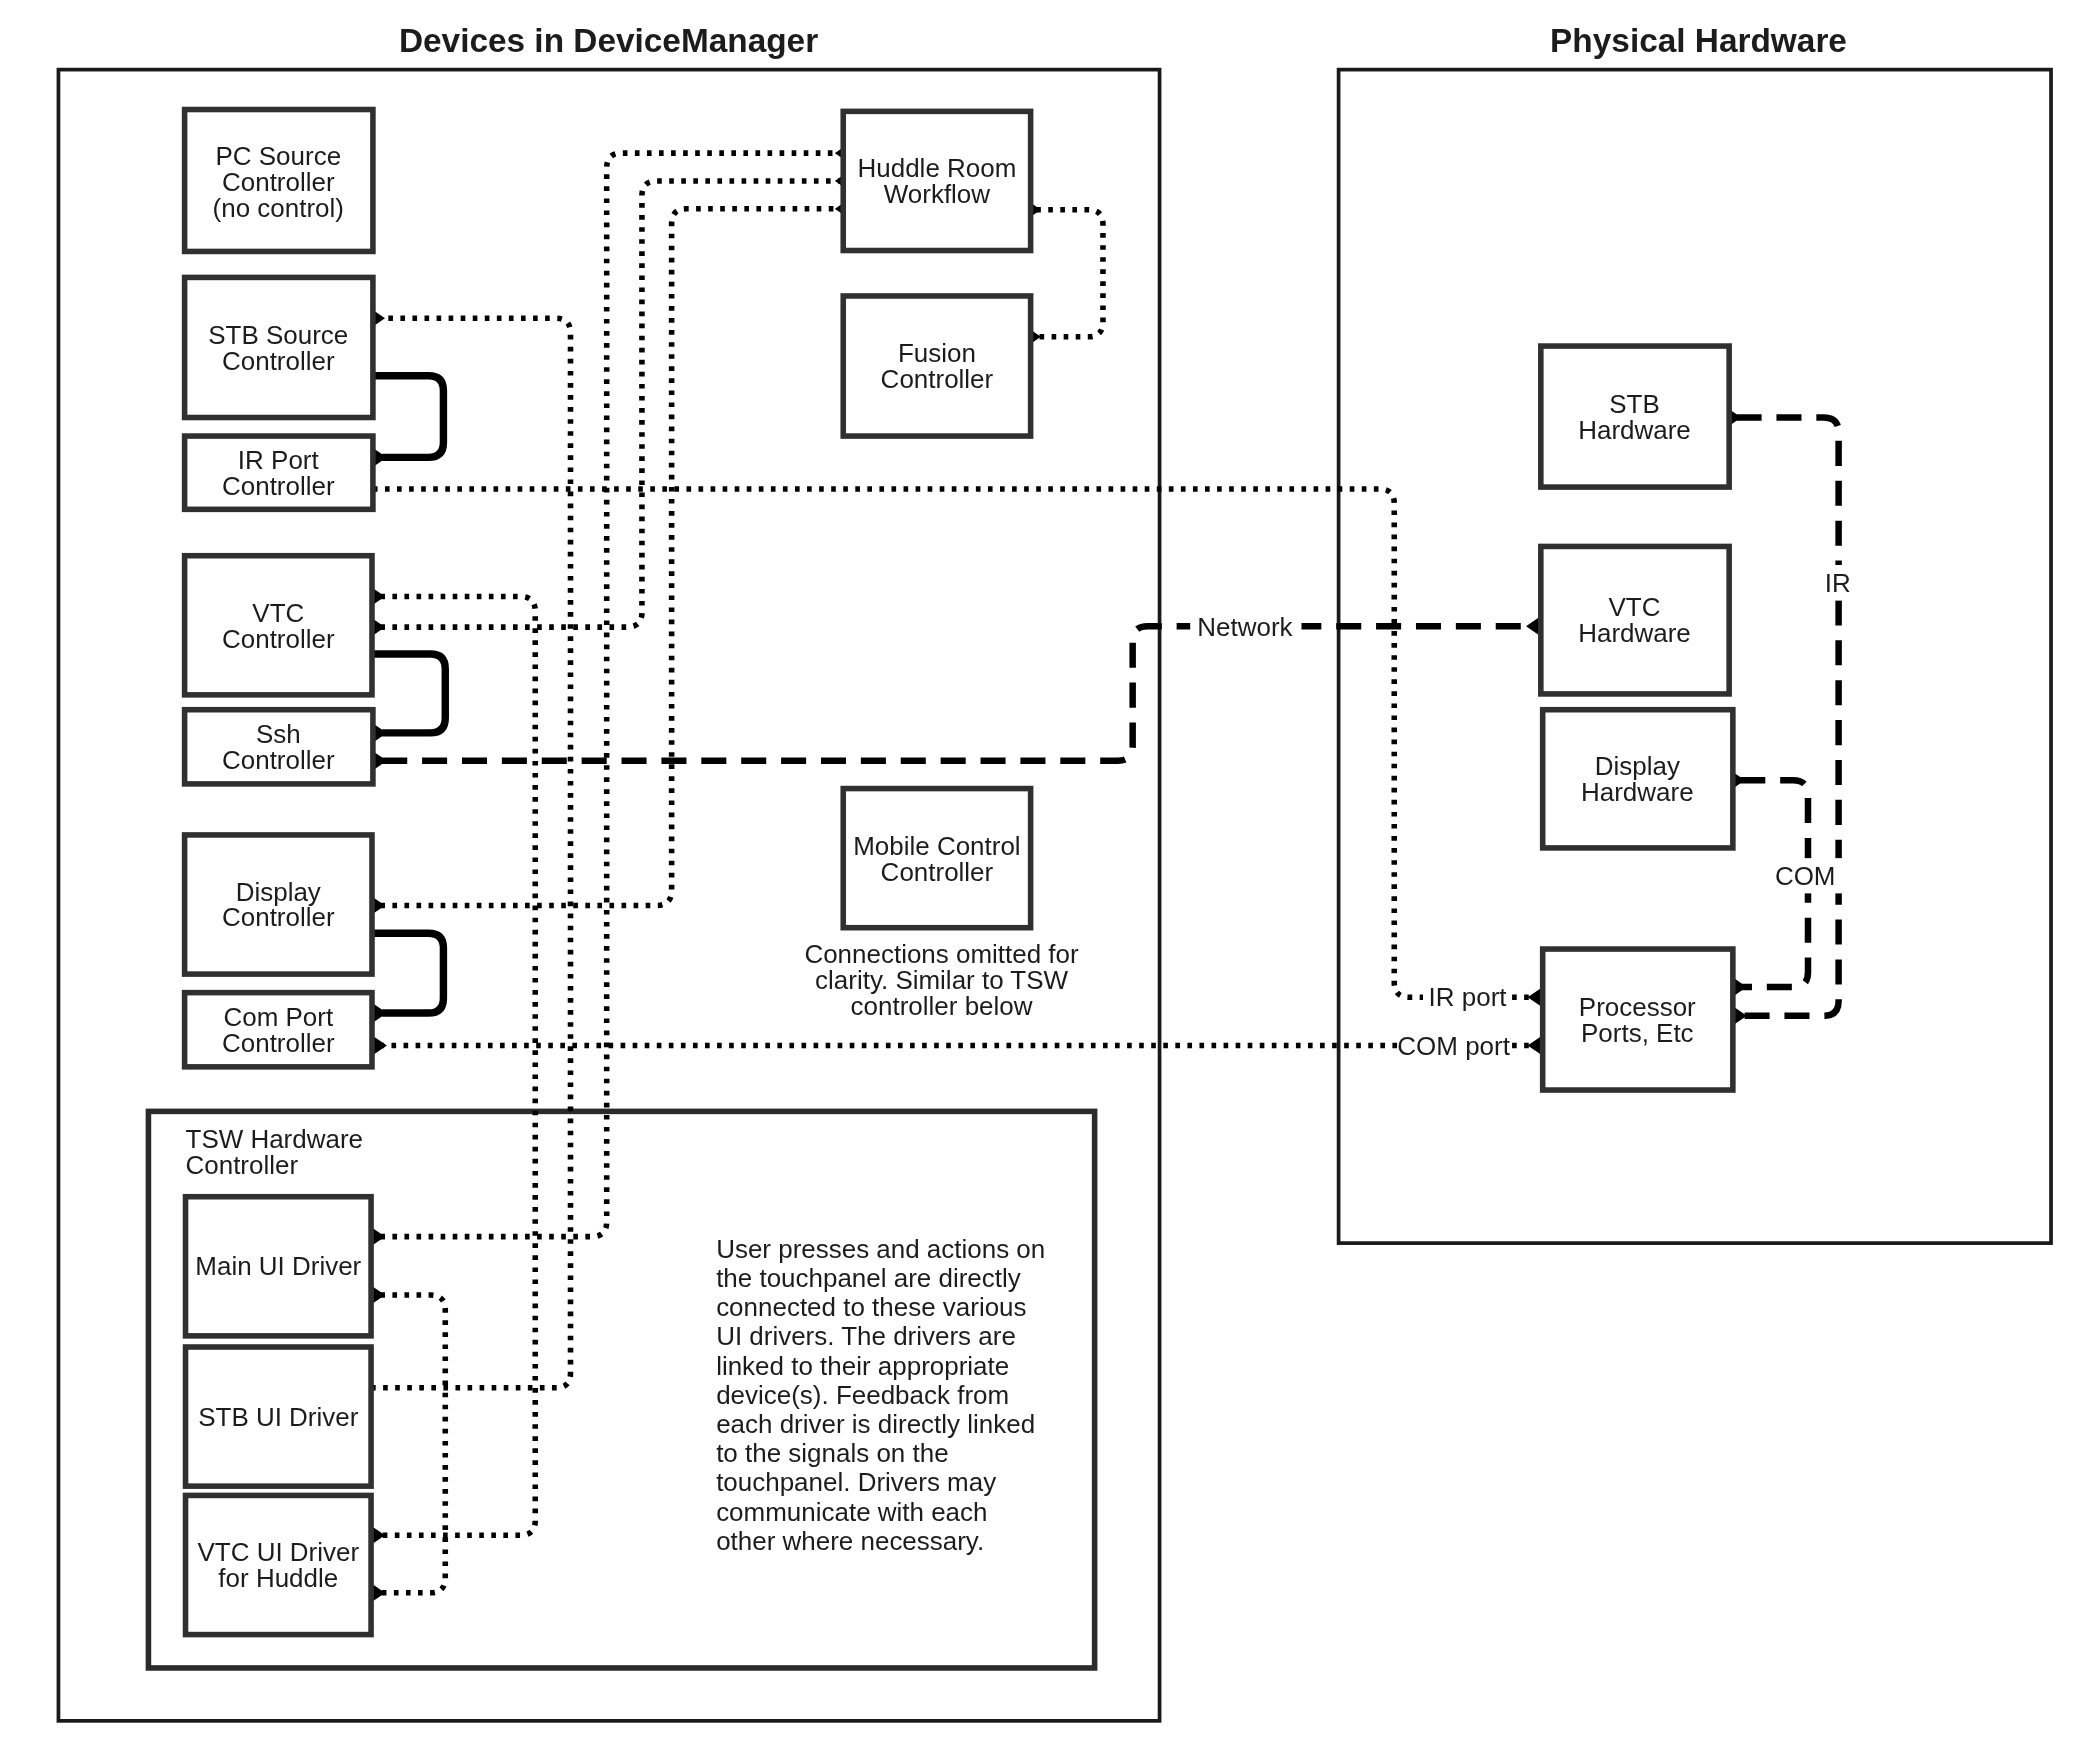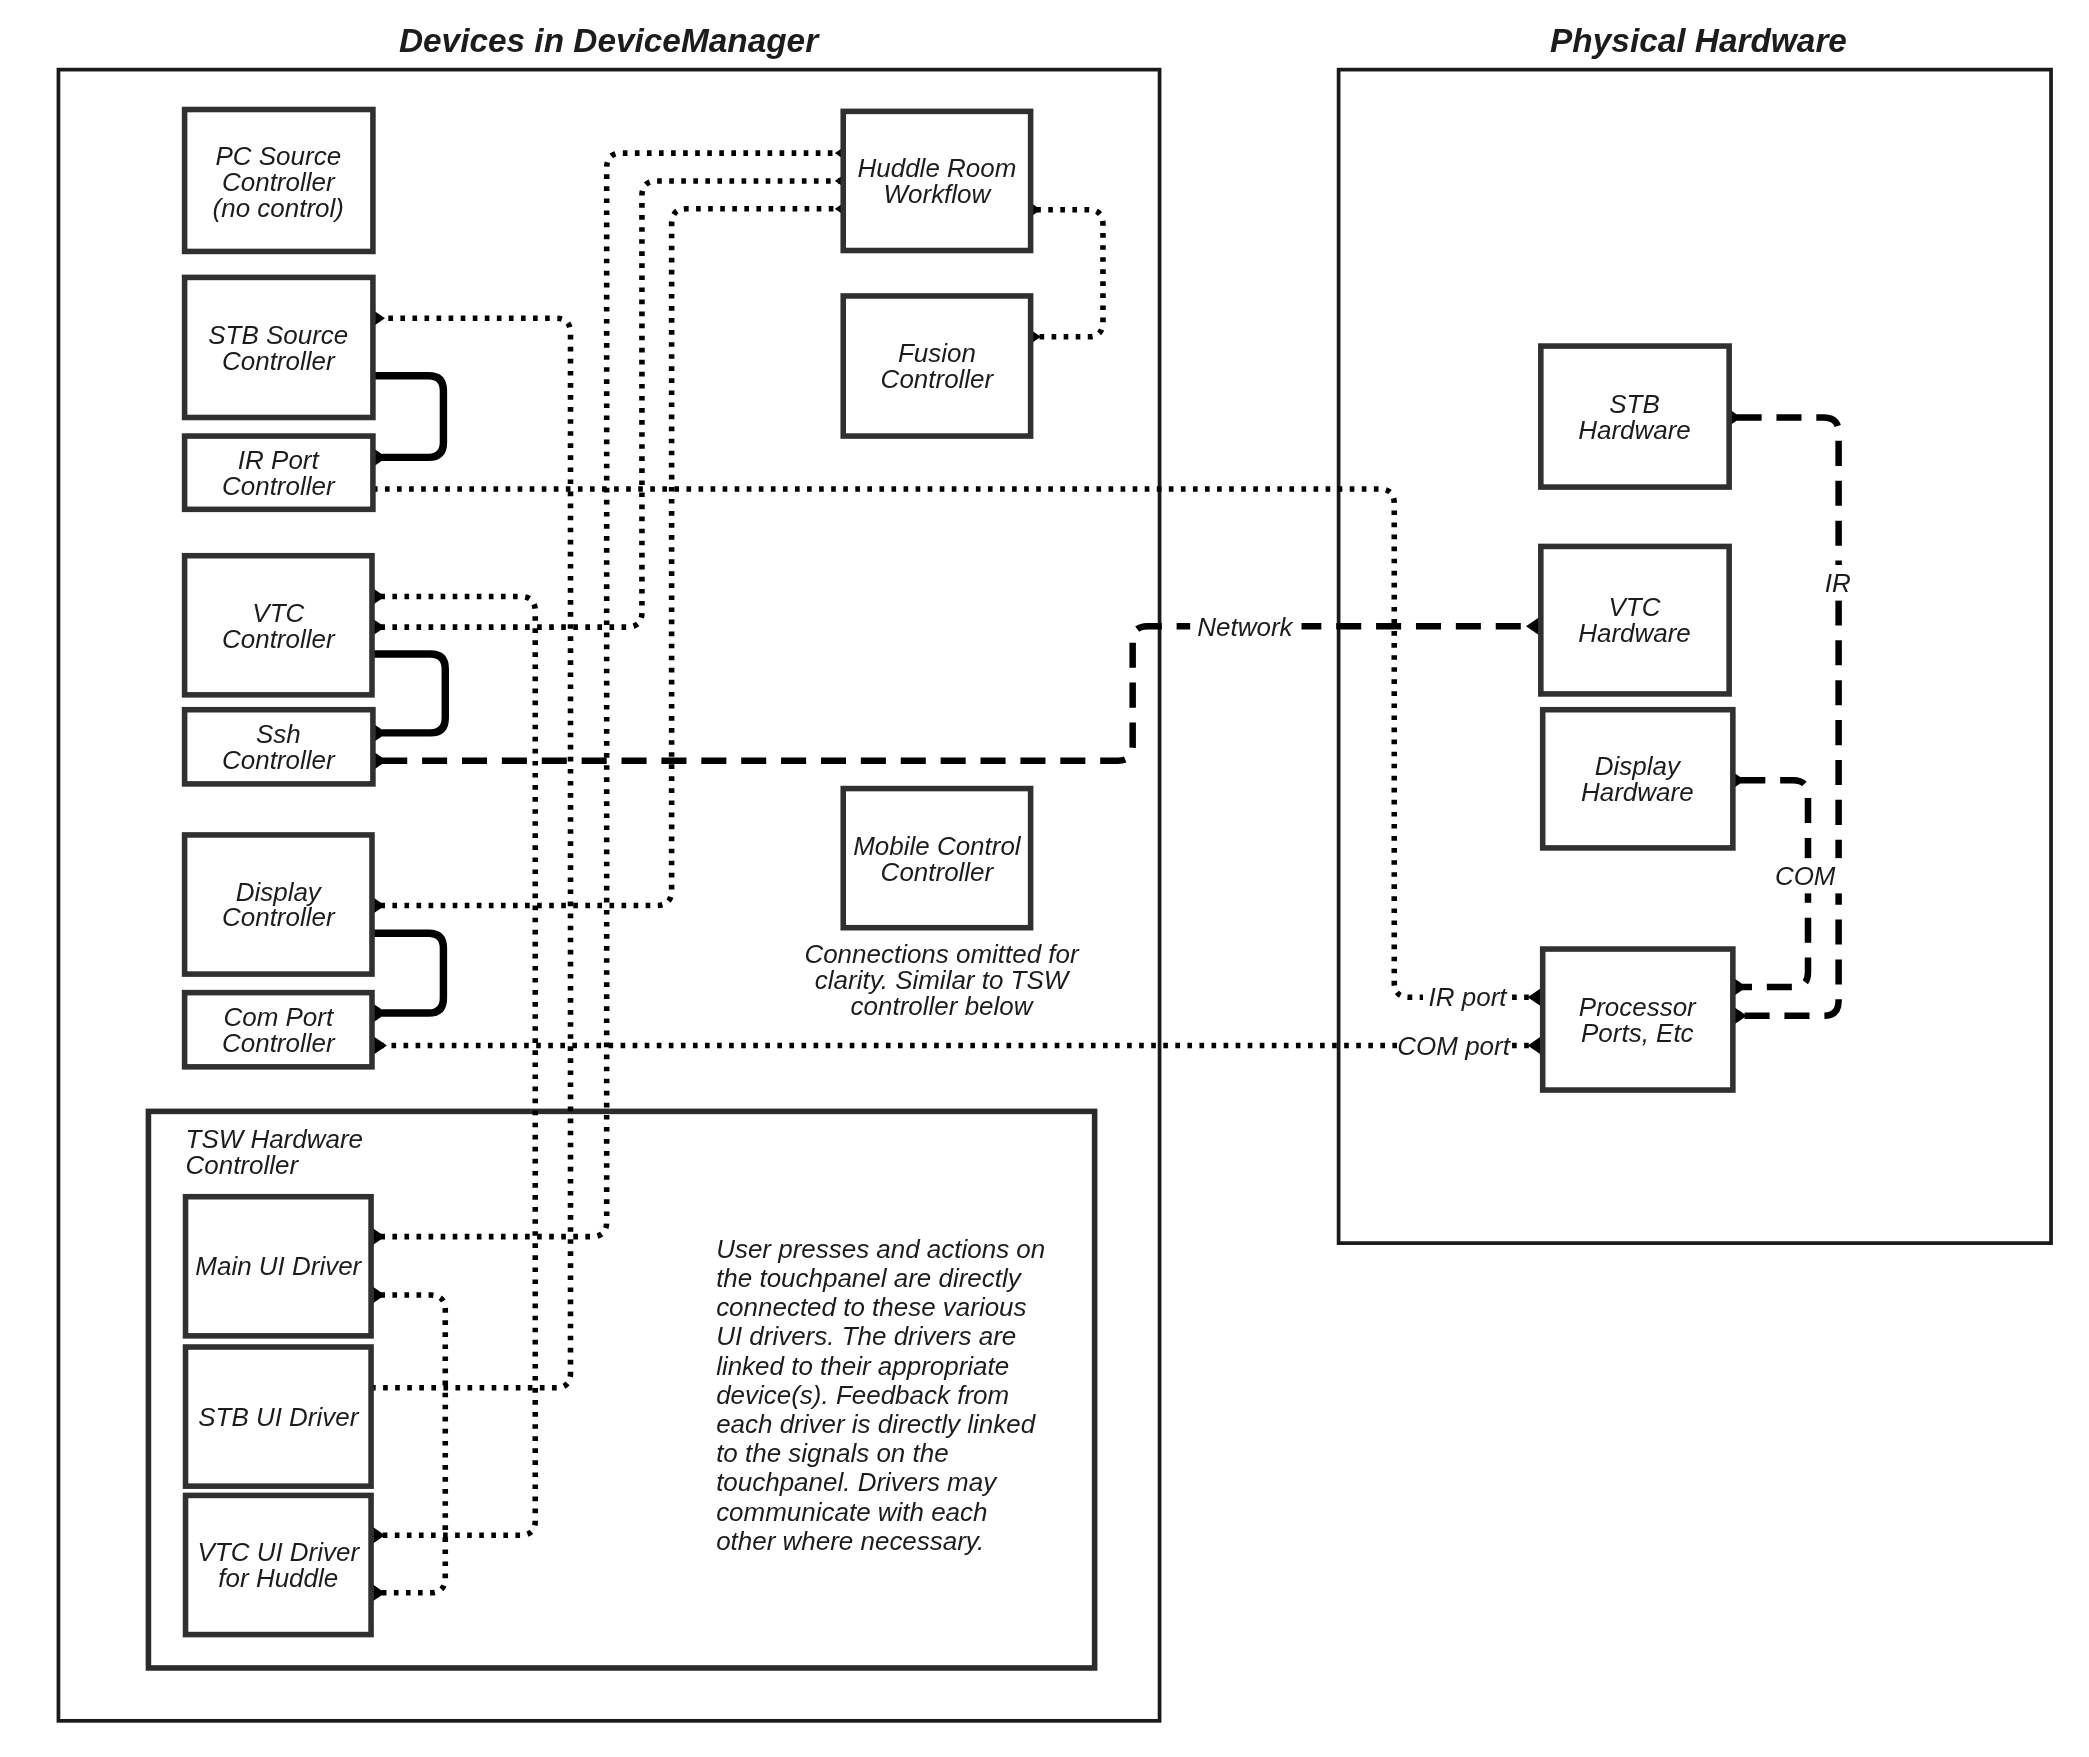--- a/index.html
+++ b/index.html
@@ -1,16 +1,16 @@
 <!DOCTYPE html>
 <html style="font-size:15px"><head>
 <meta charset="utf-8">
 <style>
   html,body{margin:0;padding:0;background:#fff;}
-  .stage{position:relative;width:2090px;height:1758px;background:#fff;font-family:"Liberation Sans",sans-serif;font-style:italic;}
+  .stage{position:relative;width:2090px;height:1758px;background:#fff;font-family:"Liberation Sans",sans-serif;}
   svg{position:absolute;left:0;top:0;}
   text{fill:#1c1c1c;font-family:"Liberation Sans",sans-serif;font-size:28px;
        text-anchor:middle;dominant-baseline:central;}
   text.title{font-size:36px;font-weight:bold;}
   text.left{text-anchor:start;}
   .nodebox{fill:#ffffff;stroke:#303030;stroke-width:6;}
   .groupbox{fill:none;stroke:#2b2b2b;stroke-width:6;}
   .outerbox{fill:none;stroke:#1a1a1a;stroke-width:4;}
   .dotted{fill:none;stroke:#000;stroke-width:6;stroke-dasharray:5 8;}
   .dashed{fill:none;stroke:#000;stroke-width:7;stroke-dasharray:27 16;}

